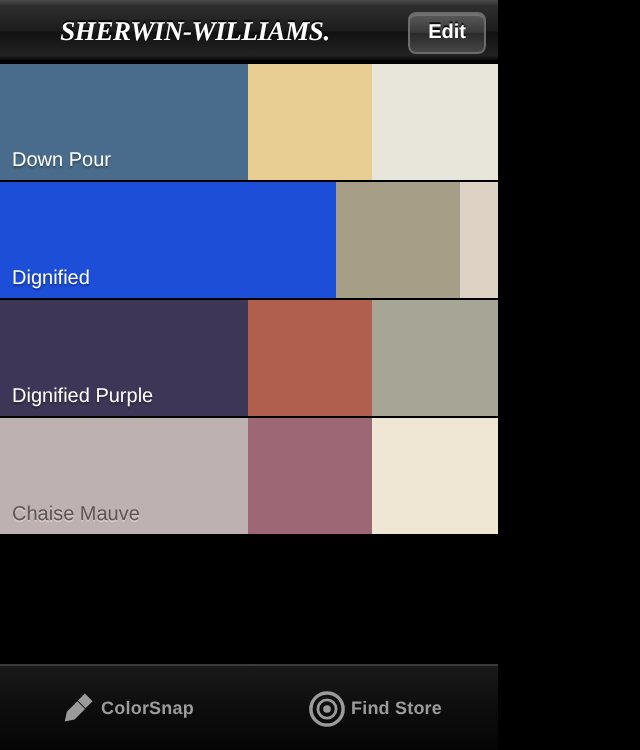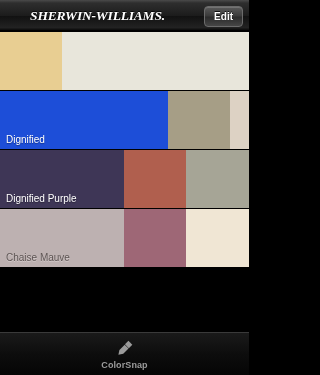--- a/index.html
+++ b/index.html
@@ -135,21 +135,20 @@
     height: 43px;
     background: linear-gradient(180deg, #1a1a1a 0%, #0d0d0d 50%, #050505 100%);
     border-top: 1px solid #3a3a3a;
     display: flex;
     box-sizing: border-box;
   }
   .tab {
     flex: 1 1 33.333%;
     position: relative;
     display: flex;
-    flex-direction: column;
     align-items: center;
     justify-content: center;
     gap: 1px;
     cursor: pointer;
     margin: 1px 0 1px 0;
     border-radius: 4px;
   }
   .tab.active {
     background: linear-gradient(180deg, #3b3b3b 0%, #262626 45%, #1a1a1a 100%);
     box-shadow: inset 0 1px 2px rgba(0,0,0,0.8);
@@ -181,20 +180,23 @@
     <div class="brand">
       <span>SHERWIN-WILLIAMS.</span>
     </div>
     <div class="edit-button">
       <span>Edit</span>
     </div>
   </div>
 
   <div class="color-list" id="color-list">
       <div class="color-row">
+        <div class="swatch-main" style="background: rgb(74, 108, 140);">
+          <div class="name">Down Pour</div>
+        </div>
         <div class="swatch-b" style="background: rgb(232, 206, 146);"></div>
         <div class="swatch-c" style="background: rgb(232, 230, 219);"></div>
       </div>
       <div class="color-row">
         <div class="swatch-main" style="background: #1d4ed8; padding-left: 44px;">
           <div class="name">Dignified</div>
         </div>
         <div class="swatch-b" style="background: rgb(166, 158, 134);"></div>
         <div class="swatch-c" style="background: rgb(221, 210, 196);"></div>
       </div>
@@ -221,15 +223,25 @@
         <div class="tab-icon">
           <svg viewBox="0 0 24 24" width="21" height="21">
             <g fill="#9b9b9b">
               <path d="M16.5 3.2l4.4 4.4-4.0 4.0-4.4-4.4z"></path>
               <path d="M12.2 7.6l4.4 4.4-6.0 6.0-5.6 1.2 1.2-5.6z"></path>
             </g>
           </svg>
         </div>
         <div class="tab-label">ColorSnap</div>
       </div>
+      <div class="tab">
+        <div class="tab-icon">
+          <svg viewBox="0 0 24 24" width="21" height="21">
+            <circle cx="12" cy="12" r="9.2" fill="none" stroke="#9b9b9b" stroke-width="2"></circle>
+            <circle cx="12" cy="12" r="5.2" fill="none" stroke="#9b9b9b" stroke-width="1.6"></circle>
+            <circle cx="12" cy="12" r="2.2" fill="#9b9b9b"></circle>
+          </svg>
+        </div>
+        <div class="tab-label">Find Store</div>
+      </div>
     </div>
 
 </div>
 
 </body></html>

